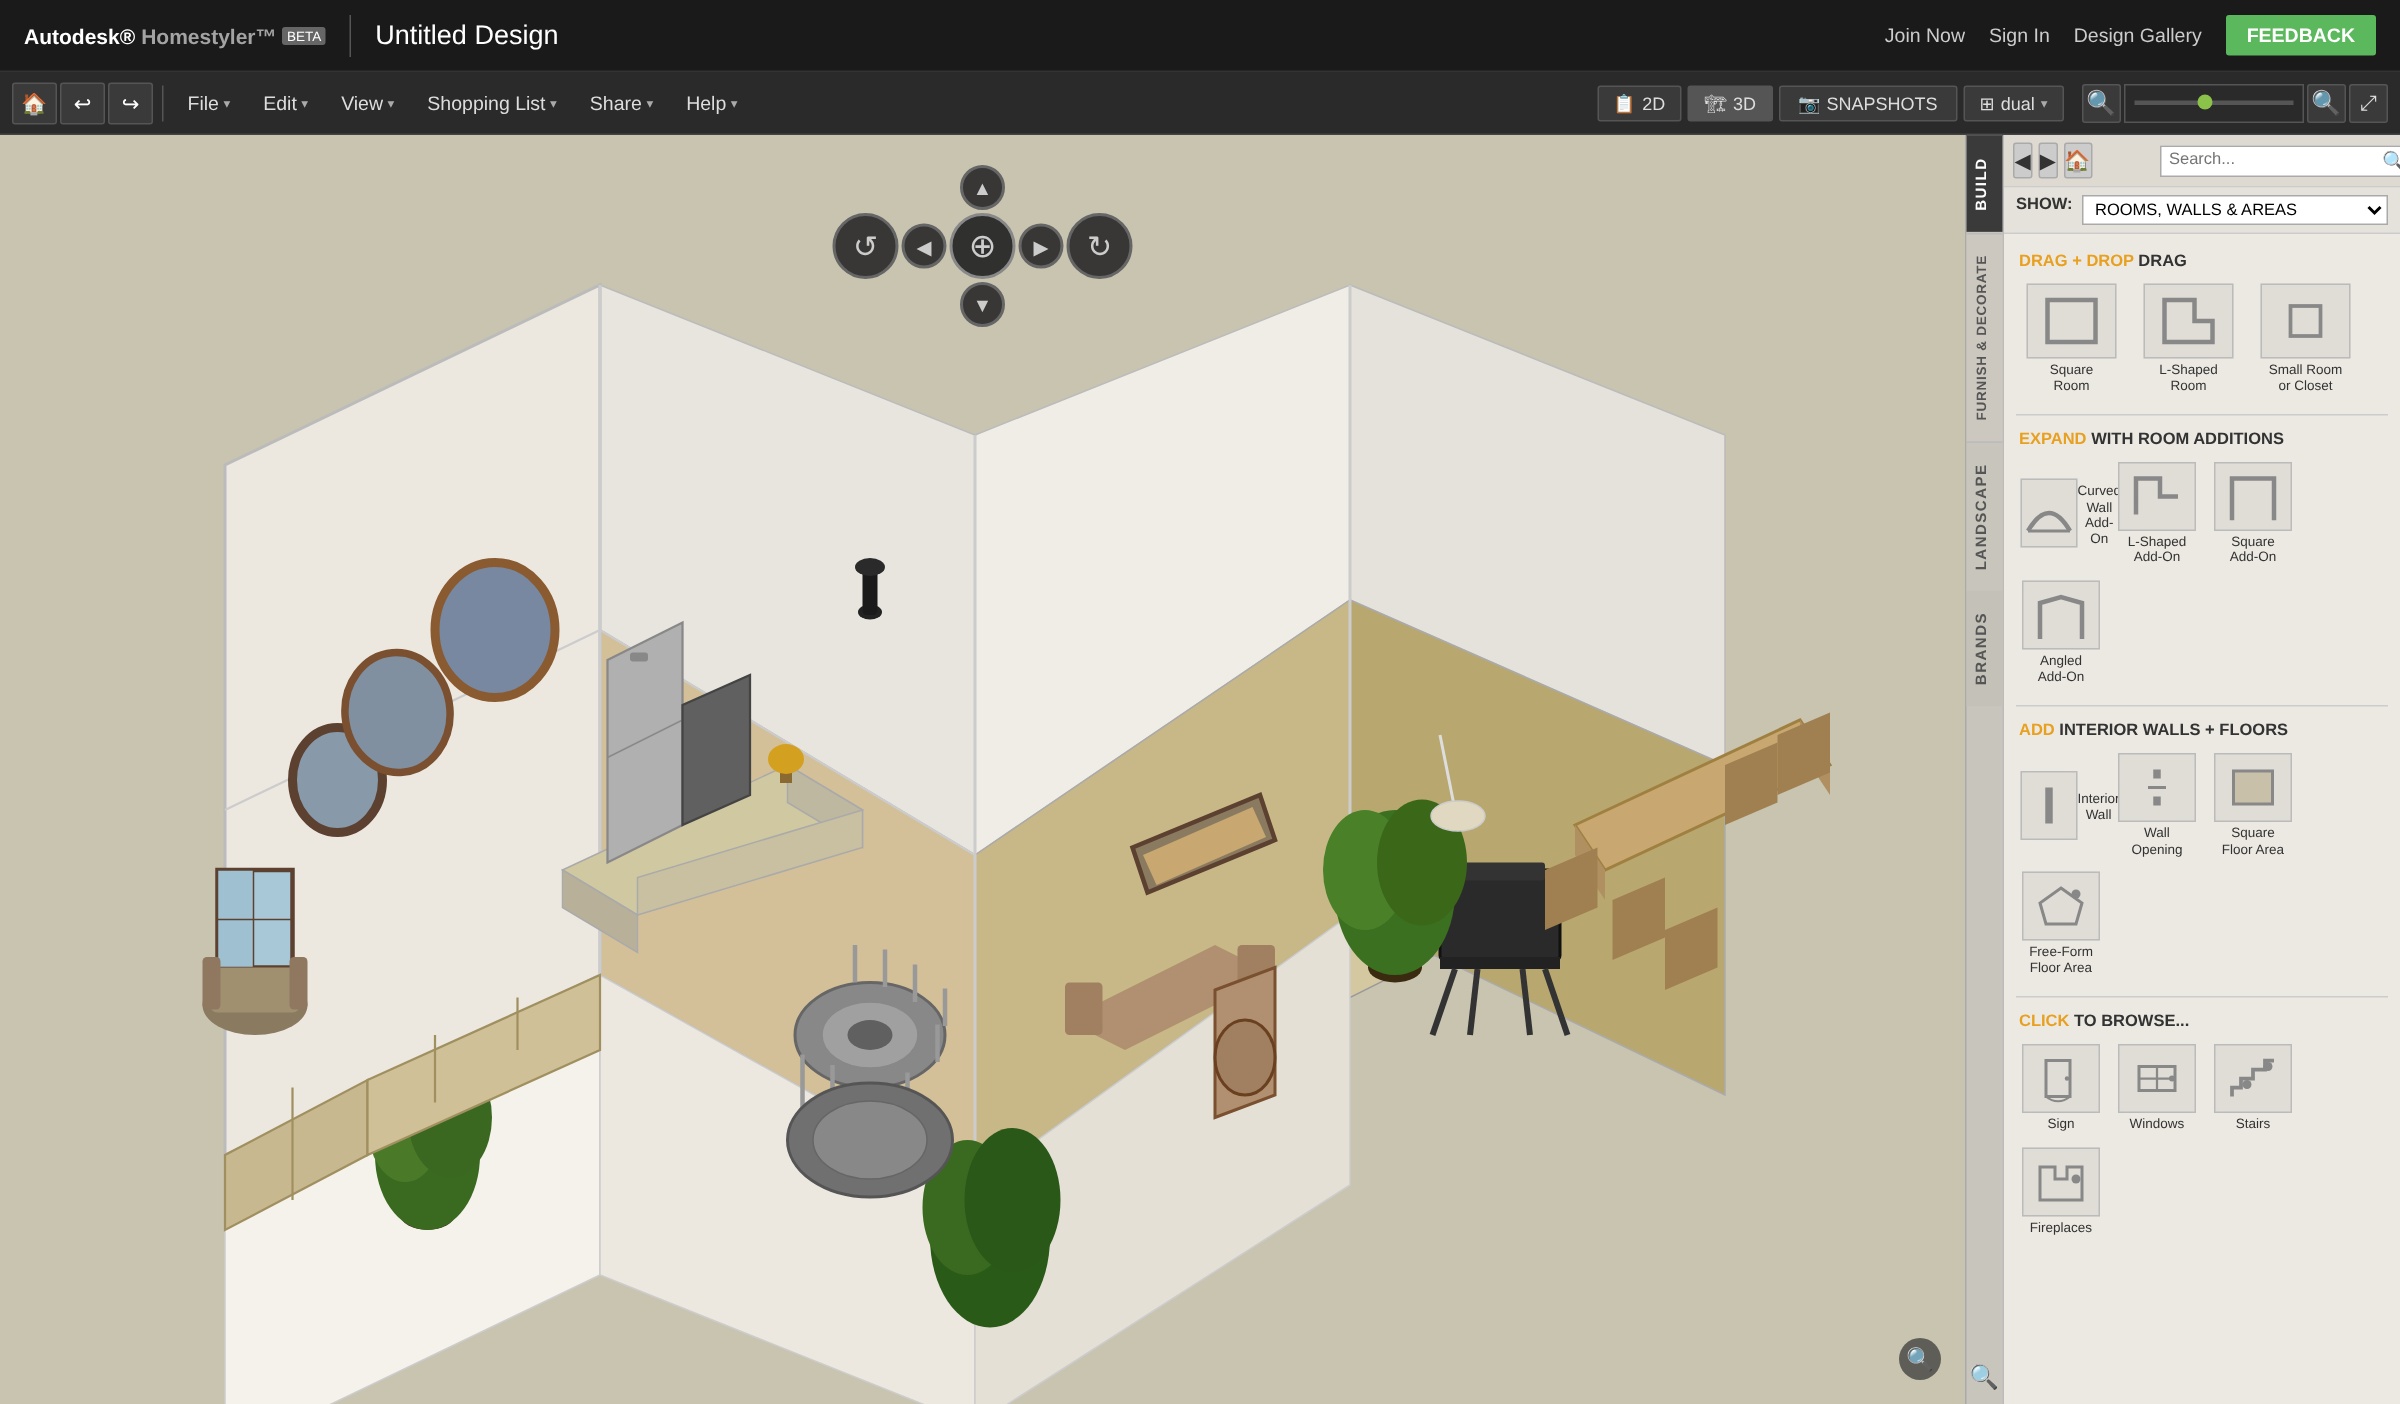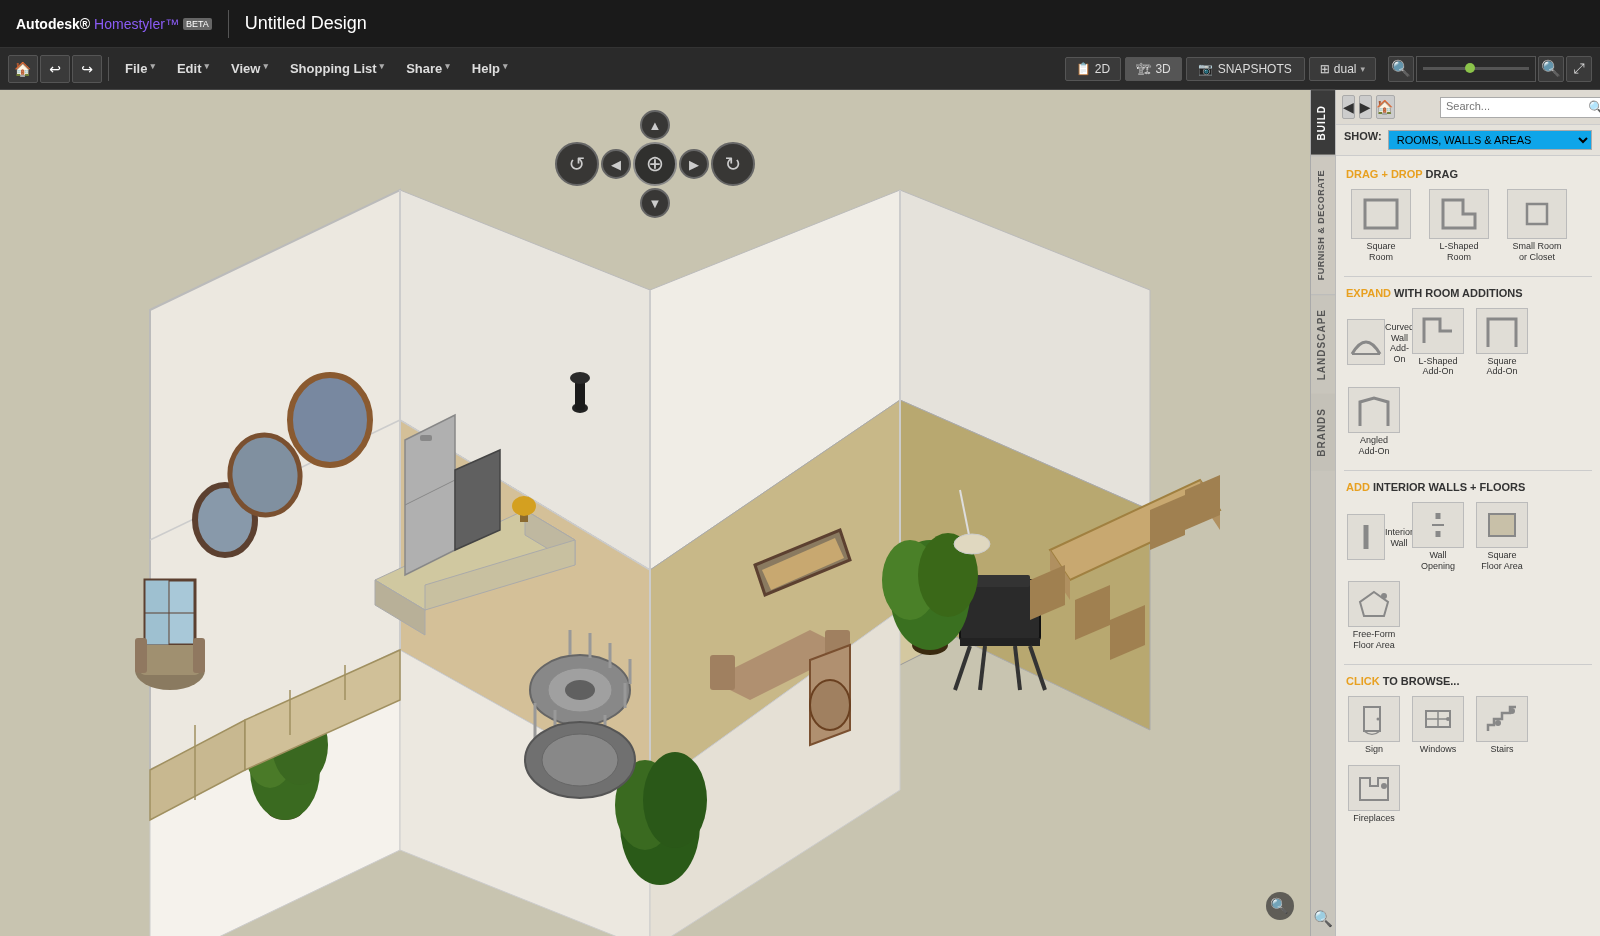--- a/index.html
+++ b/index.html
@@ -28,21 +28,21 @@
       background: #2a2a2a; height: 42px;
       padding: 0 8px; border-bottom: 1px solid #444; gap: 2px;
     }
     .menu-icon-btn {
       background: #3a3a3a; border: 1px solid #555; color: #fff;
       width: 30px; height: 28px; cursor: pointer; border-radius: 2px;
       display: flex; align-items: center; justify-content: center; font-size: 14px;
     }
     .menu-item {
       color: #ddd; font-size: 13px; padding: 4px 10px;
-      cursor: pointer; display: flex; gap: 3px; font-weight: bold;
+      cursor: pointer; display: flex; align-items: center; gap: 3px;
     }
     .menu-arrow { font-size: 9px; color: #aaa; }
     .menu-sep { width: 1px; height: 24px; background: #555; margin: 0 4px; }
 
     
     #view-controls {
       margin-left: auto; display: flex; align-items: center; gap: 4px;
     }
     .view-btn {
       background: #3a3a3a; border: 1px solid #555; color: #ddd;
@@ -124,25 +124,31 @@
 
     
     #scene-svg { width: 100%; height: 100%; }
   </style>
 </head>
 <body>
 
 <div id="top-bar">
   <div id="logo">
     <span style="color:#fff;font-size:14px;font-weight:bold;">Autodesk®</span>
-    <span style="color:#8b5cf6;font-size:14px;font-weight:normal;">Homestyler™</span>
+    <span style="color:#a3a3a3;font-size:14px;font-weight:bold;">Homestyler™</span>
     <span style="background:#666;color:#fff;font-size:9px;padding:1px 3px;border-radius:2px;">BETA</span>
   </div>
   <div id="title-divider"></div>
   <div id="design-title">Untitled Design</div>
+  <div id="top-right">
+    <a>Join Now</a>
+    <a>Sign In</a>
+    <a>Design Gallery</a>
+    <button id="feedback-btn">FEEDBACK</button>
+  </div>
 </div>
 
 <div id="menu-bar">
   <button class="menu-icon-btn">🏠</button>
   <button class="menu-icon-btn">↩</button>
   <button class="menu-icon-btn">↪</button>
   <div class="menu-sep"></div>
   <div class="menu-item">
     <span>File</span>
       <span class="menu-arrow">▾</span>
@@ -386,21 +392,21 @@
         <button class="panel-nav-btn">▶</button>
         <button class="panel-home-btn">🏠</button>
         <div style="flex:1;display:flex;align-items:flex-start;background:#fff;border:1px solid #aaa;padding:2px 5px;margin-left:41px;">
           <input type="text" style="border: none; outline: none; flex: 1 1 0%; font-size: 11px;" placeholder="Search...">
           <span style="cursor:pointer;color:#666;font-size:13px;">🔍</span>
         </div>
       </div>
 
       <div style="display:flex;align-items:flex-start;padding:5px 8px;gap:6px;background:#e5e2db;border-bottom:1px solid #ccc;">
         <span style="font-size:11px;font-weight:bold;color:#333;">SHOW:</span>
-        <select style="flex:1;padding:2px 4px;font-size:11px;border:1px solid #aaa;background:#0ea5e9;cursor:pointer;">
+        <select style="flex:1;padding:2px 4px;font-size:11px;border:1px solid #aaa;background:#ffffff;cursor:pointer;">
           <option>ROOMS, WALLS &amp; AREAS</option>
           <option>ALL</option>
           <option>WALLS ONLY</option>
           <option>ROOMS ONLY</option>
         </select>
       </div>
 
       <div style="flex:1;overflow-y:auto;padding:6px 8px;">
 
         <div style="padding:6px 2px 3px;font-size:11px;font-weight:bold;">

